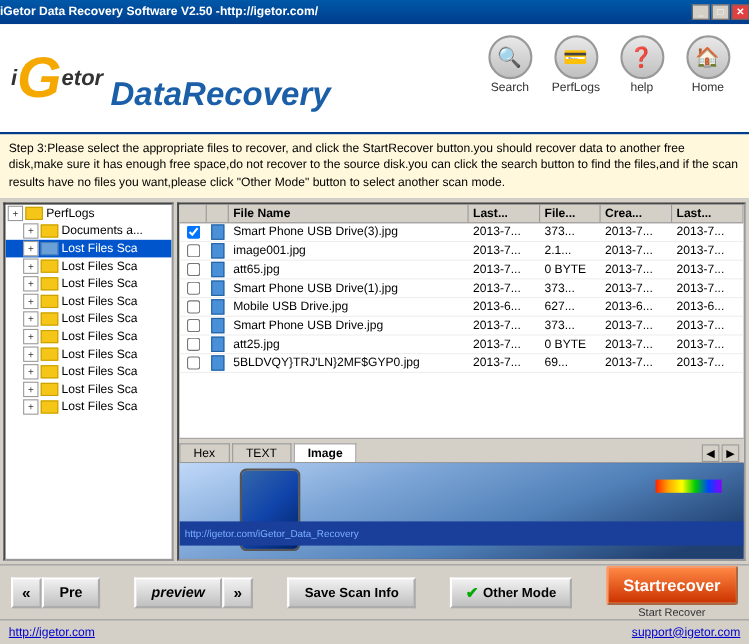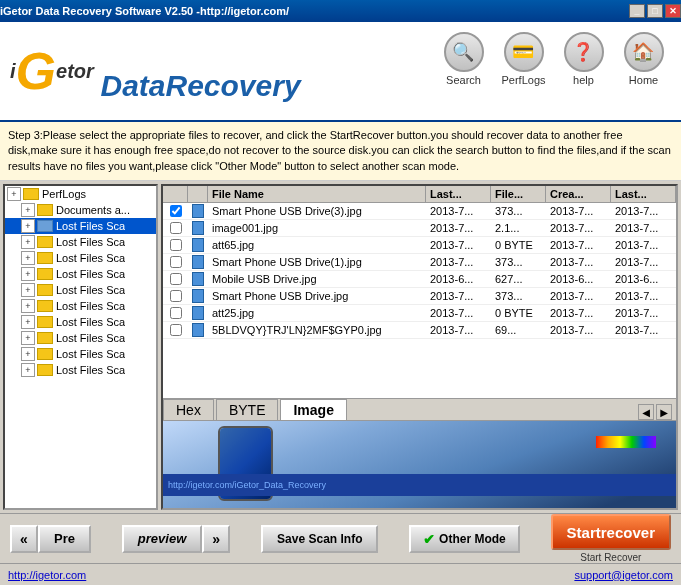--- a/index.html
+++ b/index.html
@@ -229,21 +229,21 @@
     }
     #preview-tabs {
       display: flex;
       background: #d4d0c8;
       border-bottom: 1px solid #999;
       height: 22px;
       align-items: flex-end;
     }
     .prev-tab {
       padding: 2px 12px;
-      font-size: 14px;
+      font-size: 11px;
       cursor: pointer;
       border: 1px solid #999;
       border-bottom: none;
       background: #d4d0c8;
       margin-right: 2px;
     }
     .prev-tab.active {
       background: white;
       font-weight: bold;
     }
@@ -665,21 +665,21 @@
             <div class="file-cell col-crea">2013-7...</div>
             <div class="file-cell col-last2">2013-7...</div>
           </div>
         </div>
       </div>
 
       <div id="preview-area">
         <div id="preview-tabs-row">
           <div id="preview-tabs" style="width:100%;display:flex;align-items:flex-end;background:#d4d0c8;border-bottom:1px solid #999;height:22px;">
             <div class="prev-tab">Hex</div>
-            <div class="prev-tab">BYTE</div>
+            <div class="prev-tab">TEXT</div>
             <div class="prev-tab active">Image</div>
             <div style="flex:1;"></div>
             <div class="arrow-btn" style="margin-right:2px;">◀</div>
             <div class="arrow-btn" style="margin-right:4px;">▶</div>
           </div>
         </div>
         <div id="preview-content">
           <div id="preview-image">
 
             <div style="position:absolute;left:0;top:0;right:0;bottom:0;background:linear-gradient(160deg,#c0d8f8 0%,#80a8d8 30%,#5080b8 60%,#204070 90%);"></div>

